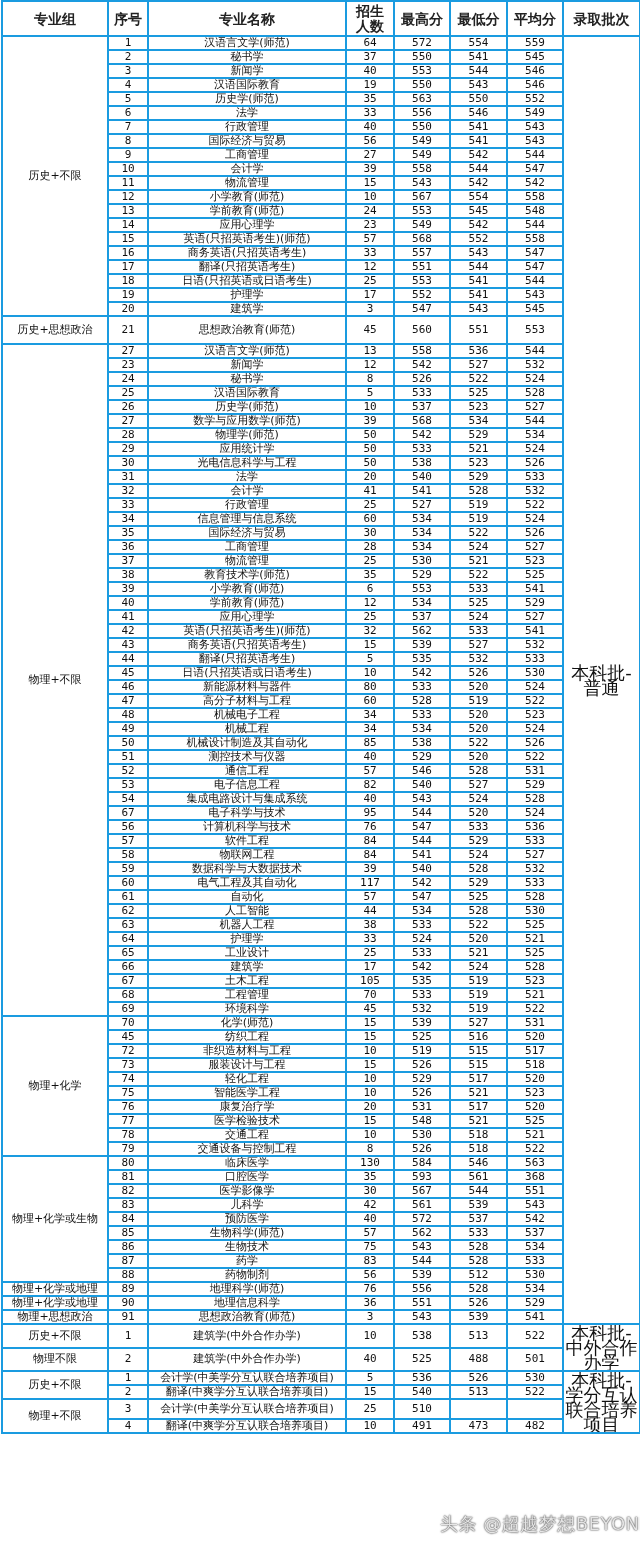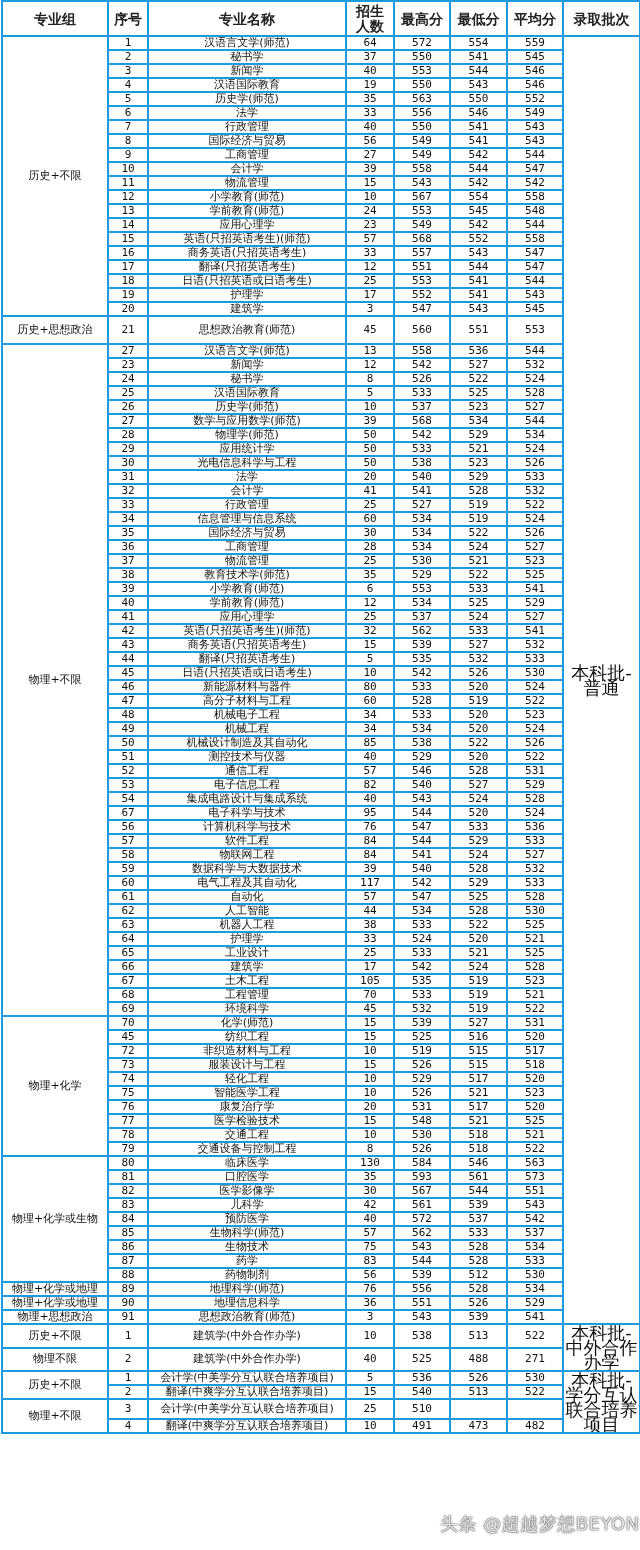--- a/index.html
+++ b/index.html
@@ -695,21 +695,21 @@
         <td class="num">584</td>
         <td class="num">546</td>
         <td class="num">563</td>
       </tr>
       <tr class="r">
         <td class="num">81</td>
         <td>口腔医学</td>
         <td class="num">35</td>
         <td class="num">593</td>
         <td class="num">561</td>
-        <td class="num">573</td>
+        <td class="num">368</td>
       </tr>
       <tr class="r">
         <td class="num">82</td>
         <td>医学影像学</td>
         <td class="num">30</td>
         <td class="num">567</td>
         <td class="num">544</td>
         <td class="num">551</td>
       </tr>
       <tr class="r">
@@ -797,21 +797,21 @@
         <td class="num">522</td>
         <td rowspan="2" class="batch">本科批-中外合作办学</td>
       </tr>
       <tr class="r">
         <td class="grp">物理不限</td>
         <td class="num">2</td>
         <td>建筑学(中外合作办学)</td>
         <td class="num">40</td>
         <td class="num">525</td>
         <td class="num">488</td>
-        <td class="num">271</td>
+        <td class="num">501</td>
       </tr>
       <tr class="r">
         <td rowspan="2" class="grp">历史+不限</td>
         <td class="num">1</td>
         <td>会计学(中美学分互认联合培养项目)</td>
         <td class="num">5</td>
         <td class="num">536</td>
         <td class="num">526</td>
         <td class="num">530</td>
         <td rowspan="4" class="batch">本科批-学分互认联合培养项目</td>

